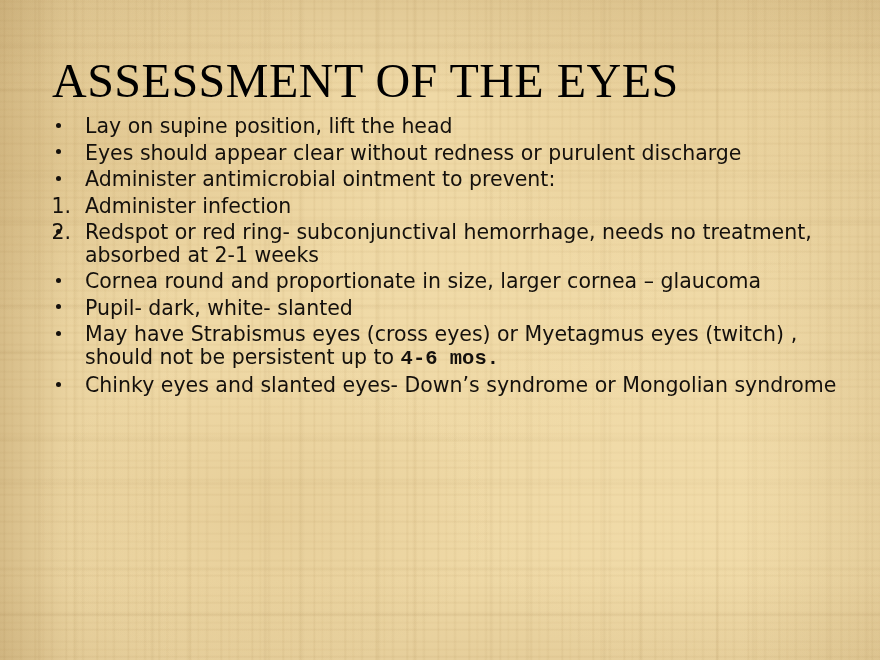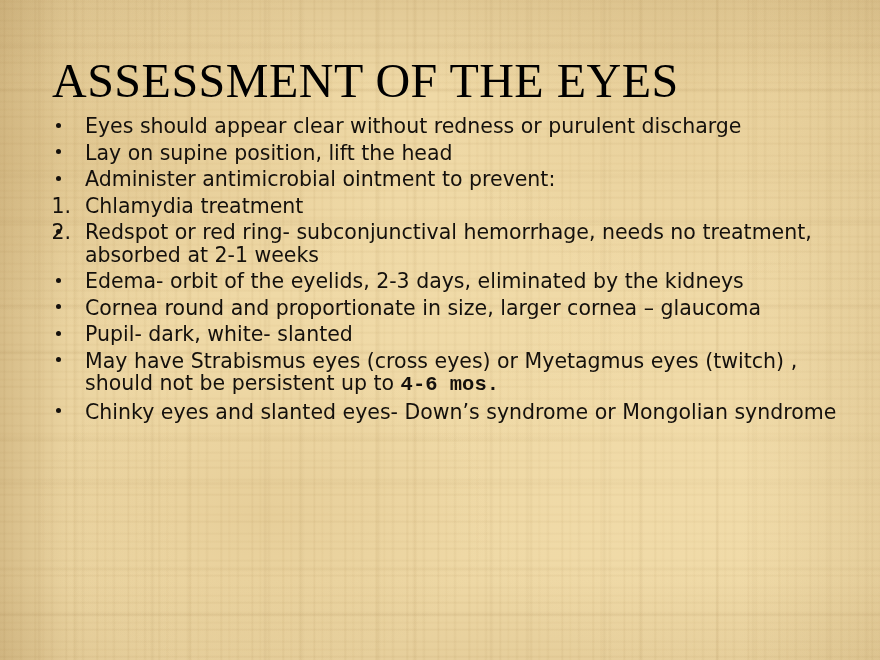--- a/index.html
+++ b/index.html
@@ -167,47 +167,43 @@
   <div class="tex tex-blotch"></div>
   <div class="tex tex-vig"></div>
 
   <div class="content">
 
     <div class="slide-title">ASSESSMENT OF THE EYES</div>
 
     <div class="body-list" id="body-list">
         <div class="li bullet">
           <span class="marker"></span>
+          <span class="txt">Lay on supine position, lift the head</span>
+        </div>
+        <div class="li bullet">
+          <span class="marker"></span>
           <span class="txt">Eyes should appear clear without redness or purulent discharge</span>
-        </div>
-        <div class="li bullet">
-          <span class="marker"></span>
-          <span class="txt">Lay on supine position, lift the head</span>
         </div>
         <div class="li bullet">
           <span class="marker"></span>
           <span class="txt">Administer antimicrobial ointment to prevent:</span>
         </div>
         <div class="li num">
           <span class="marker">1.</span>
-          <span class="txt">Chlamydia treatment</span>
+          <span class="txt">Administer infection</span>
         </div>
         <div class="li num">
           <span class="marker">2.</span>
         </div>
         <div class="li bullet">
           <span class="marker"></span>
           <span class="txt">Redspot or red ring- subconjunctival hemorrhage, needs no treatment, absorbed at 2-1 weeks</span>
         </div>
         <div class="li bullet">
           <span class="marker"></span>
-          <span class="txt">Edema- orbit of the eyelids, 2-3 days, eliminated by the kidneys</span>
-        </div>
-        <div class="li bullet">
-          <span class="marker"></span>
           <span class="txt">Cornea round and proportionate in size, larger cornea – glaucoma</span>
         </div>
         <div class="li bullet">
           <span class="marker"></span>
           <span class="txt">Pupil- dark, white- slanted</span>
         </div>
         <div class="li bullet">
           <span class="marker"></span>
           <span class="txt">May have Strabismus eyes (cross eyes) or Myetagmus eyes (twitch) , should not be persistent up to <b>4-6 mos.</b></span>
         </div>

